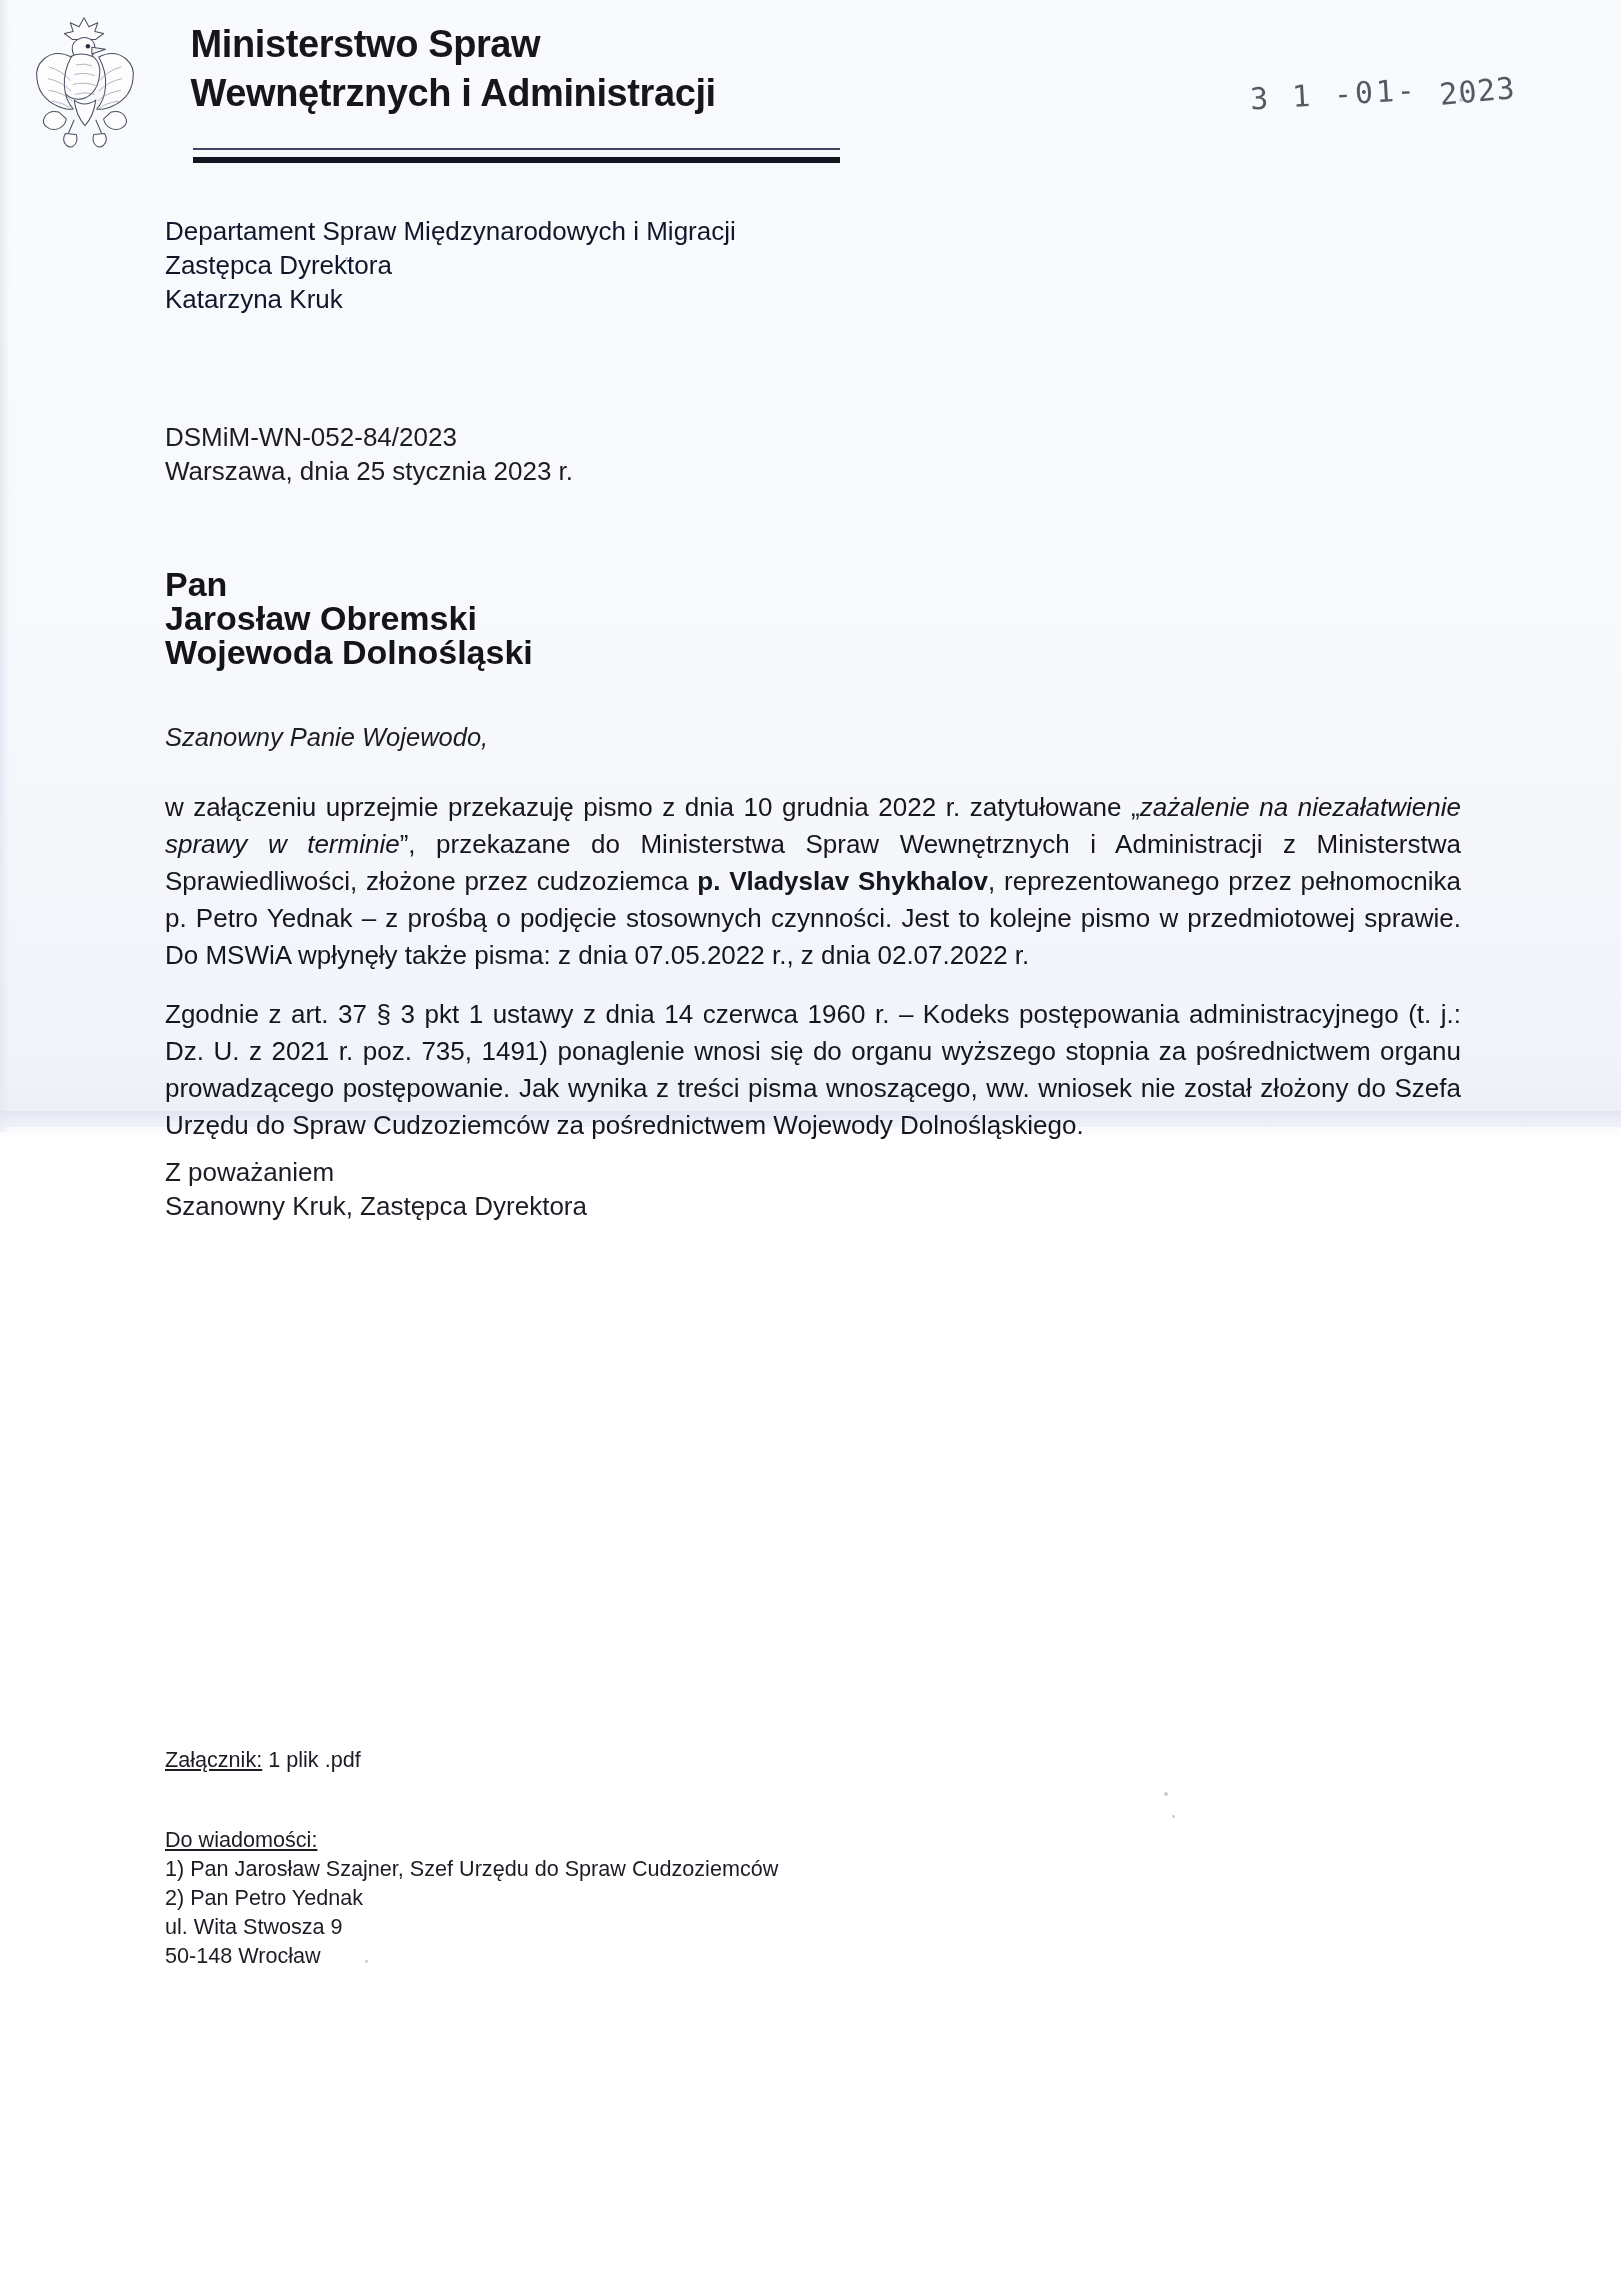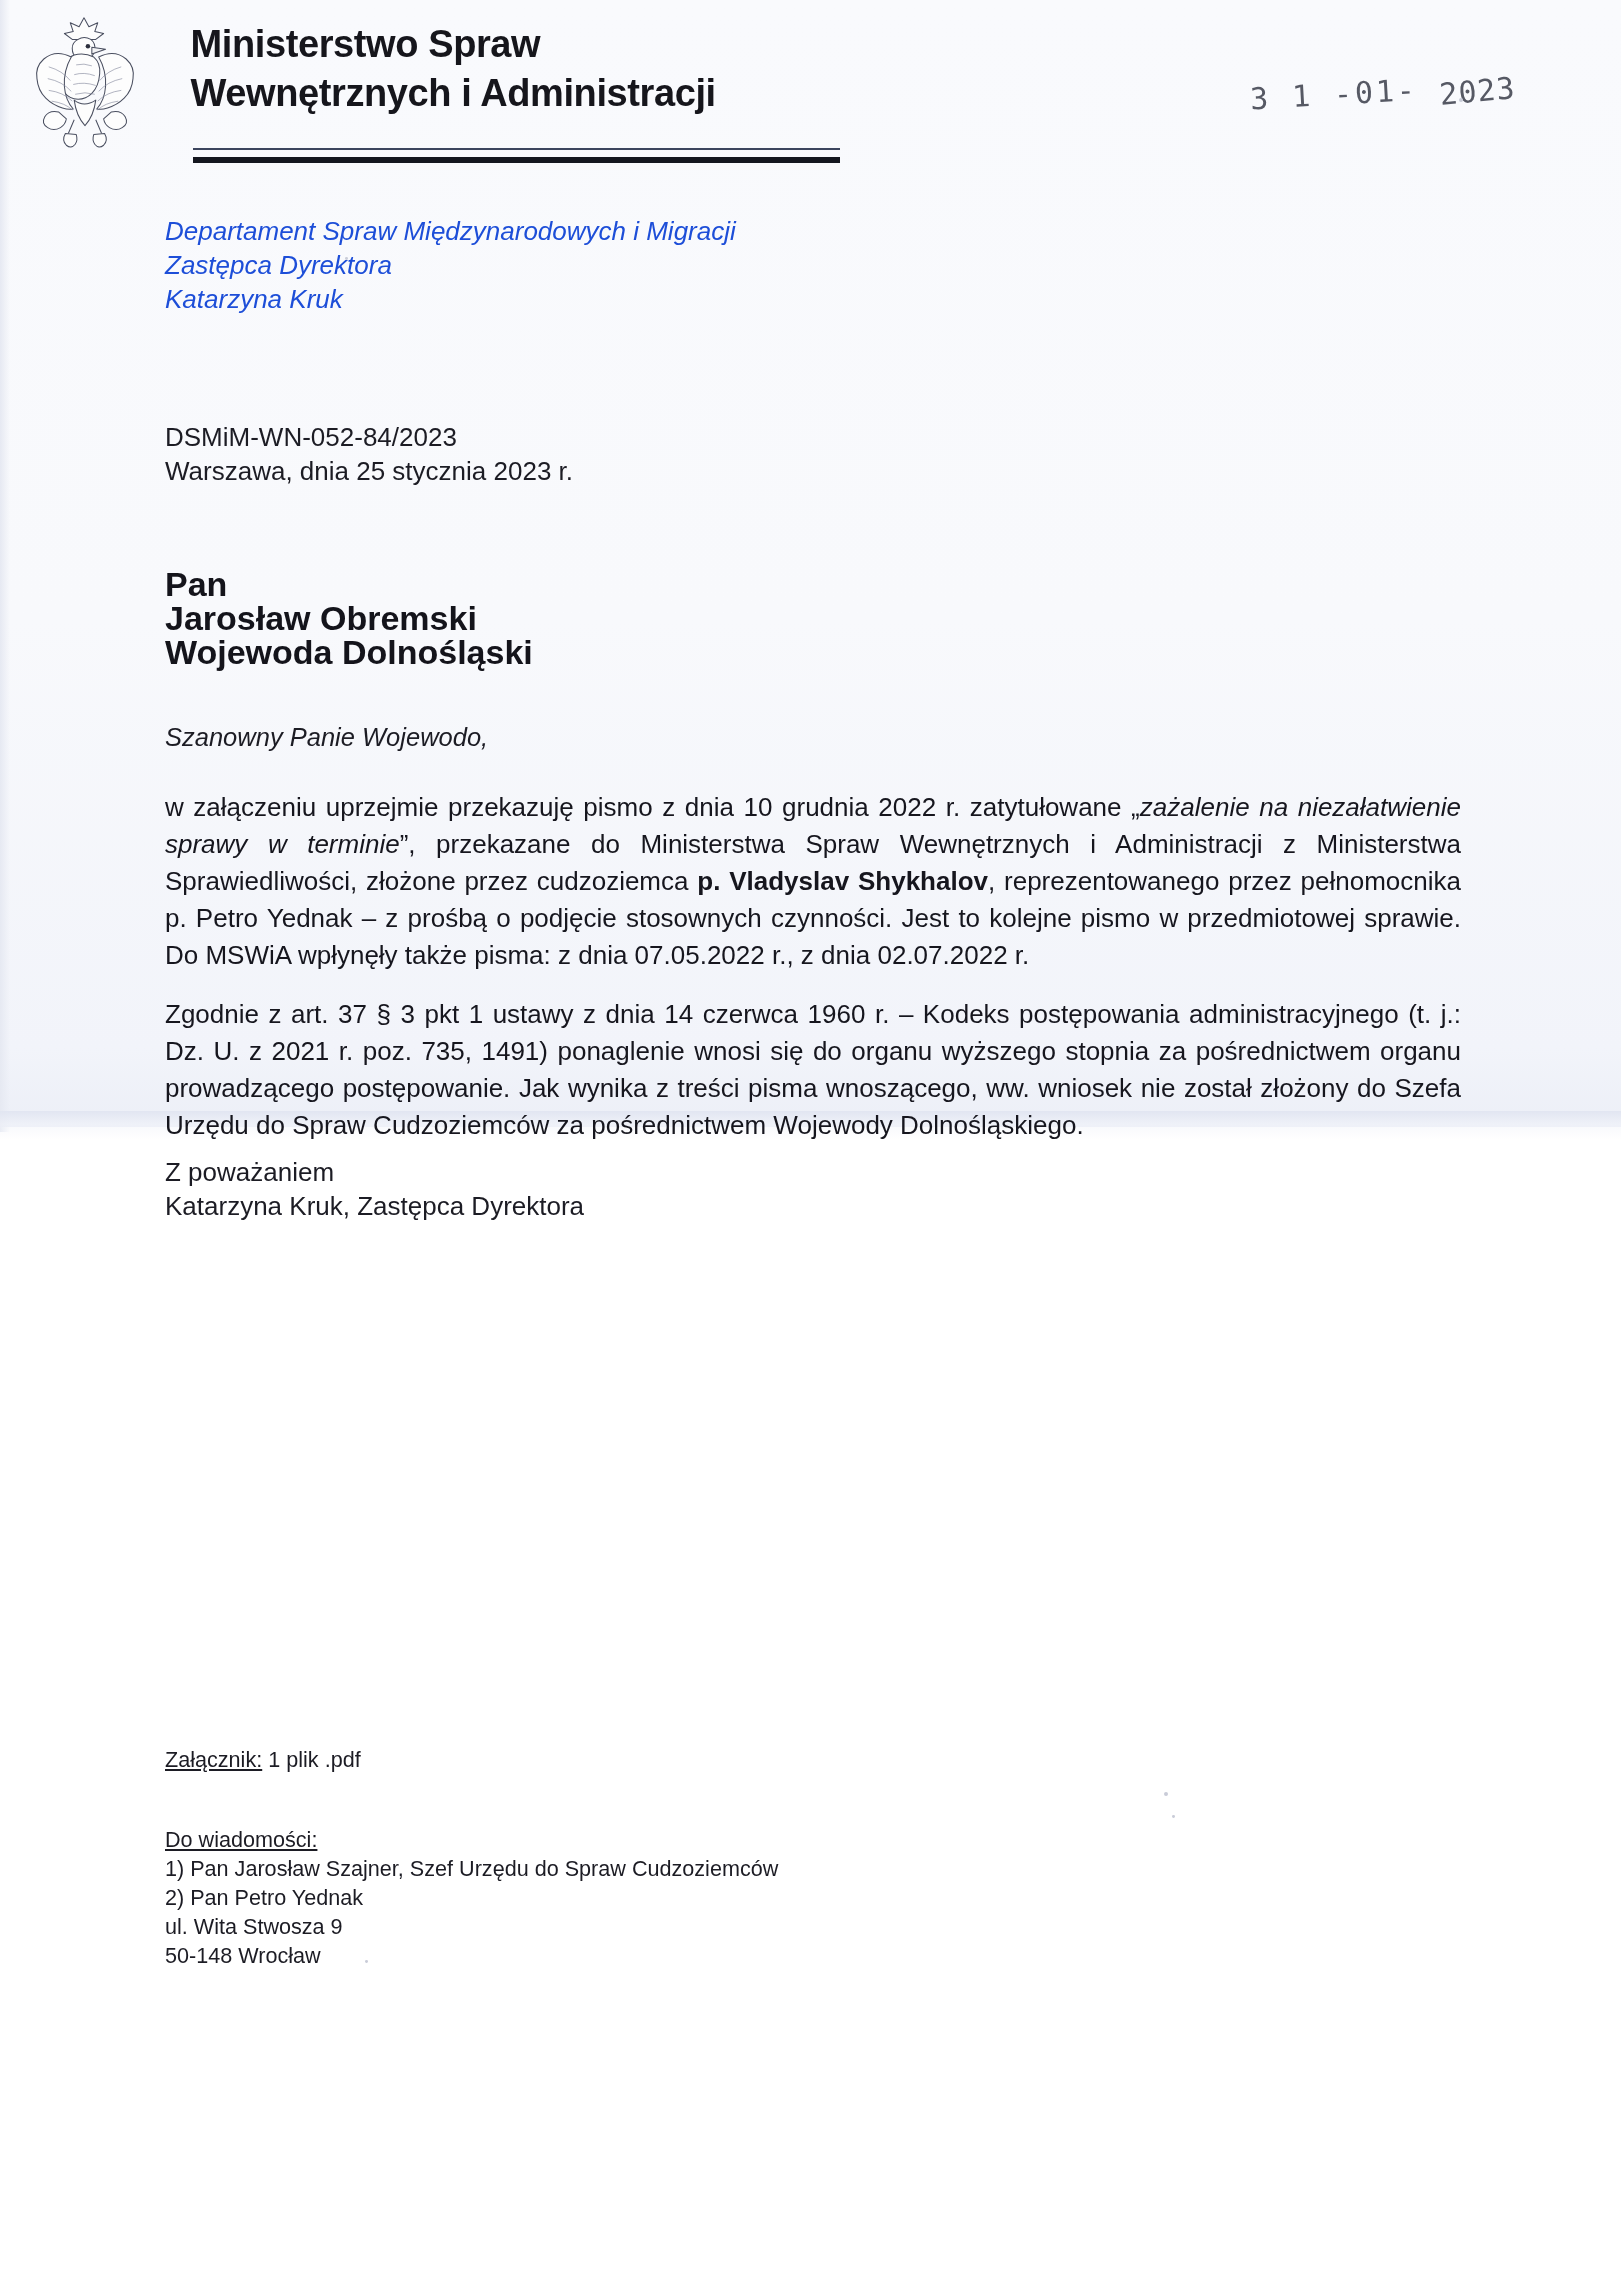--- a/index.html
+++ b/index.html
@@ -109,22 +109,21 @@
 
   
   .block { position: absolute; }
   .line { white-space: pre; }
 
   .sender {
     left: 165px;
     top: 214px;
     font-size: 26px;
     line-height: 34px;
-    color: #1d4ed8;
-    font-style: italic;
+    color: #0f172a;
   }
   .refblock {
     left: 165px;
     top: 420px;
     font-size: 26px;
     line-height: 34px;
     color: #1c1c24;
   }
   .addressee {
     left: 165px;
@@ -288,21 +287,21 @@
 
   <div class="block salutation">Szanowny Panie Wojewodo,</div>
 
   <div class="block body">
     <p><span>w załączeniu uprzejmie przekazuję pismo z dnia 10 grudnia 2022 r. zatytułowane „</span><i>zażalenie na niezałatwienie sprawy w terminie</i><span>”, przekazane do Ministerstwa Spraw Wewnętrznych i Administracji z Ministerstwa Sprawiedliwości, złożone przez cudzoziemca </span><b>p. Vladyslav Shykhalov</b><span>, reprezentowanego przez pełnomocnika p. Petro Yednak – z prośbą o podjęcie stosownych czynności. Jest to kolejne pismo w przedmiotowej sprawie. Do MSWiA wpłynęły także pisma: z dnia 07.05.2022 r., z dnia 02.07.2022 r.</span></p>
     <p>Zgodnie z art. 37 § 3 pkt 1 ustawy z dnia 14 czerwca 1960 r. – Kodeks postępowania administracyjnego (t. j.: Dz. U. z 2021 r. poz. 735, 1491) ponaglenie wnosi się do organu wyższego stopnia za pośrednictwem organu prowadzącego postępowanie. Jak wynika z treści pisma wnoszącego, ww. wniosek nie został złożony do Szefa Urzędu do Spraw Cudzoziemców za pośrednictwem Wojewody Dolnośląskiego.</p>
   </div>
 
   <div class="block closing">
     <div class="line">Z poważaniem</div>
-    <div class="line">Katarzyna Kruk, Zastępca Dyrektora</div>
+    <div class="line">Szanowny Kruk, Zastępca Dyrektora</div>
   </div>
 
   <div class="block attachment">
     <span class="u">Załącznik:</span><span> 1 plik .pdf</span>
   </div>
 
   <div class="block cc">
     <div class="line u">Do wiadomości:</div>
     <div class="line">1) Pan Jarosław Szajner, Szef Urzędu do Spraw Cudzoziemców</div>
     <div class="line">2) Pan Petro Yednak</div>

